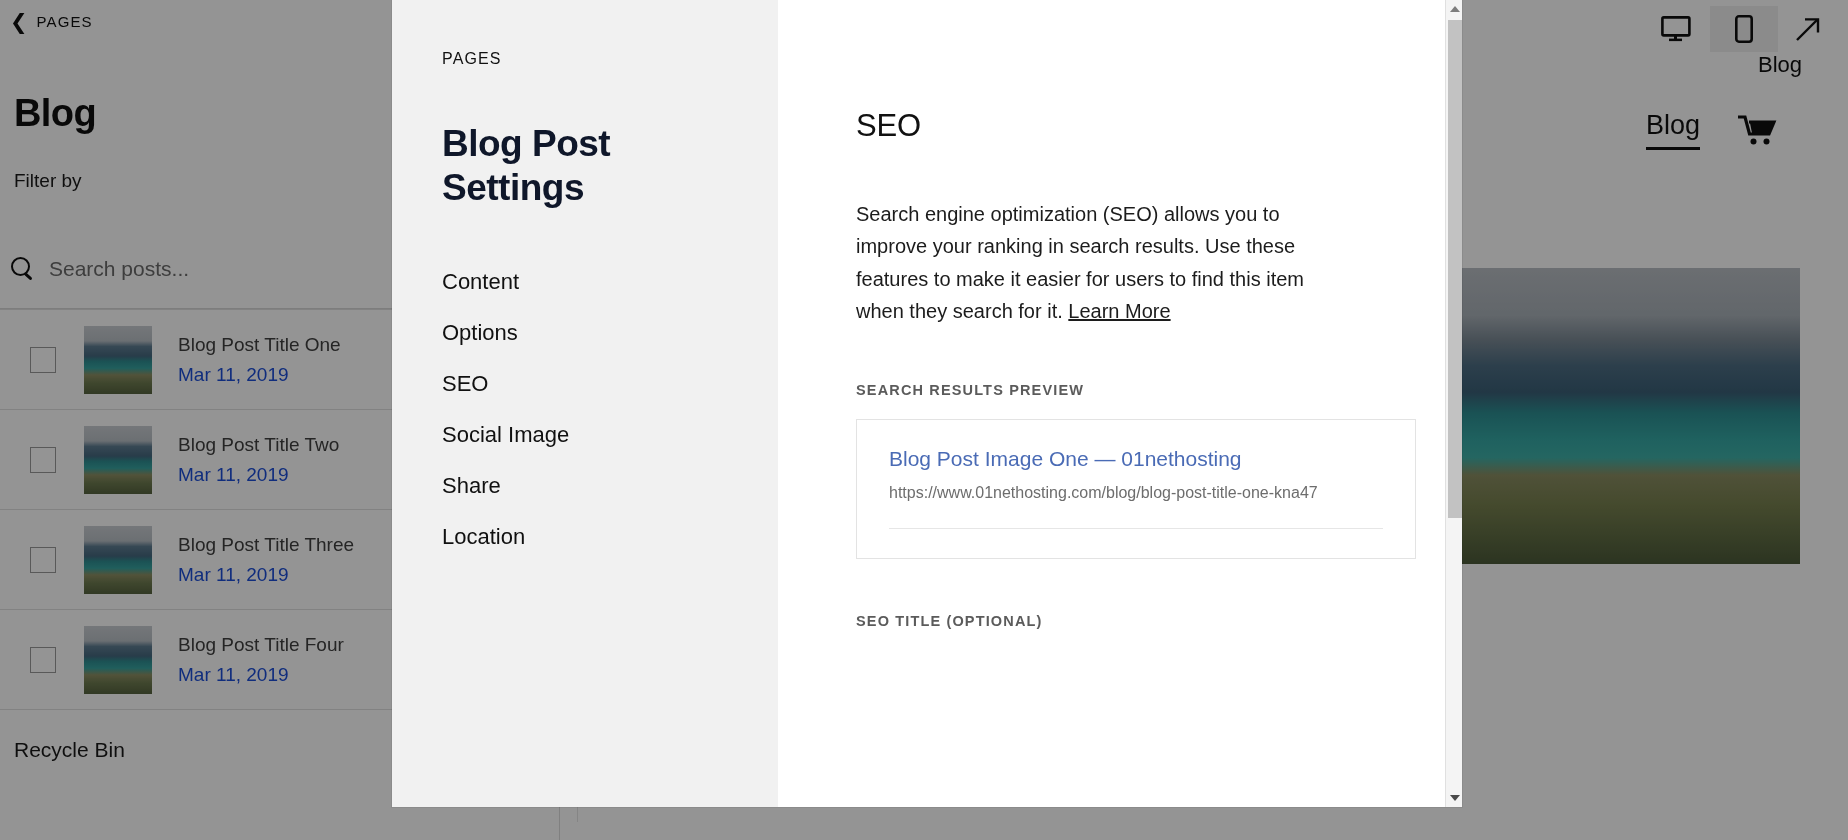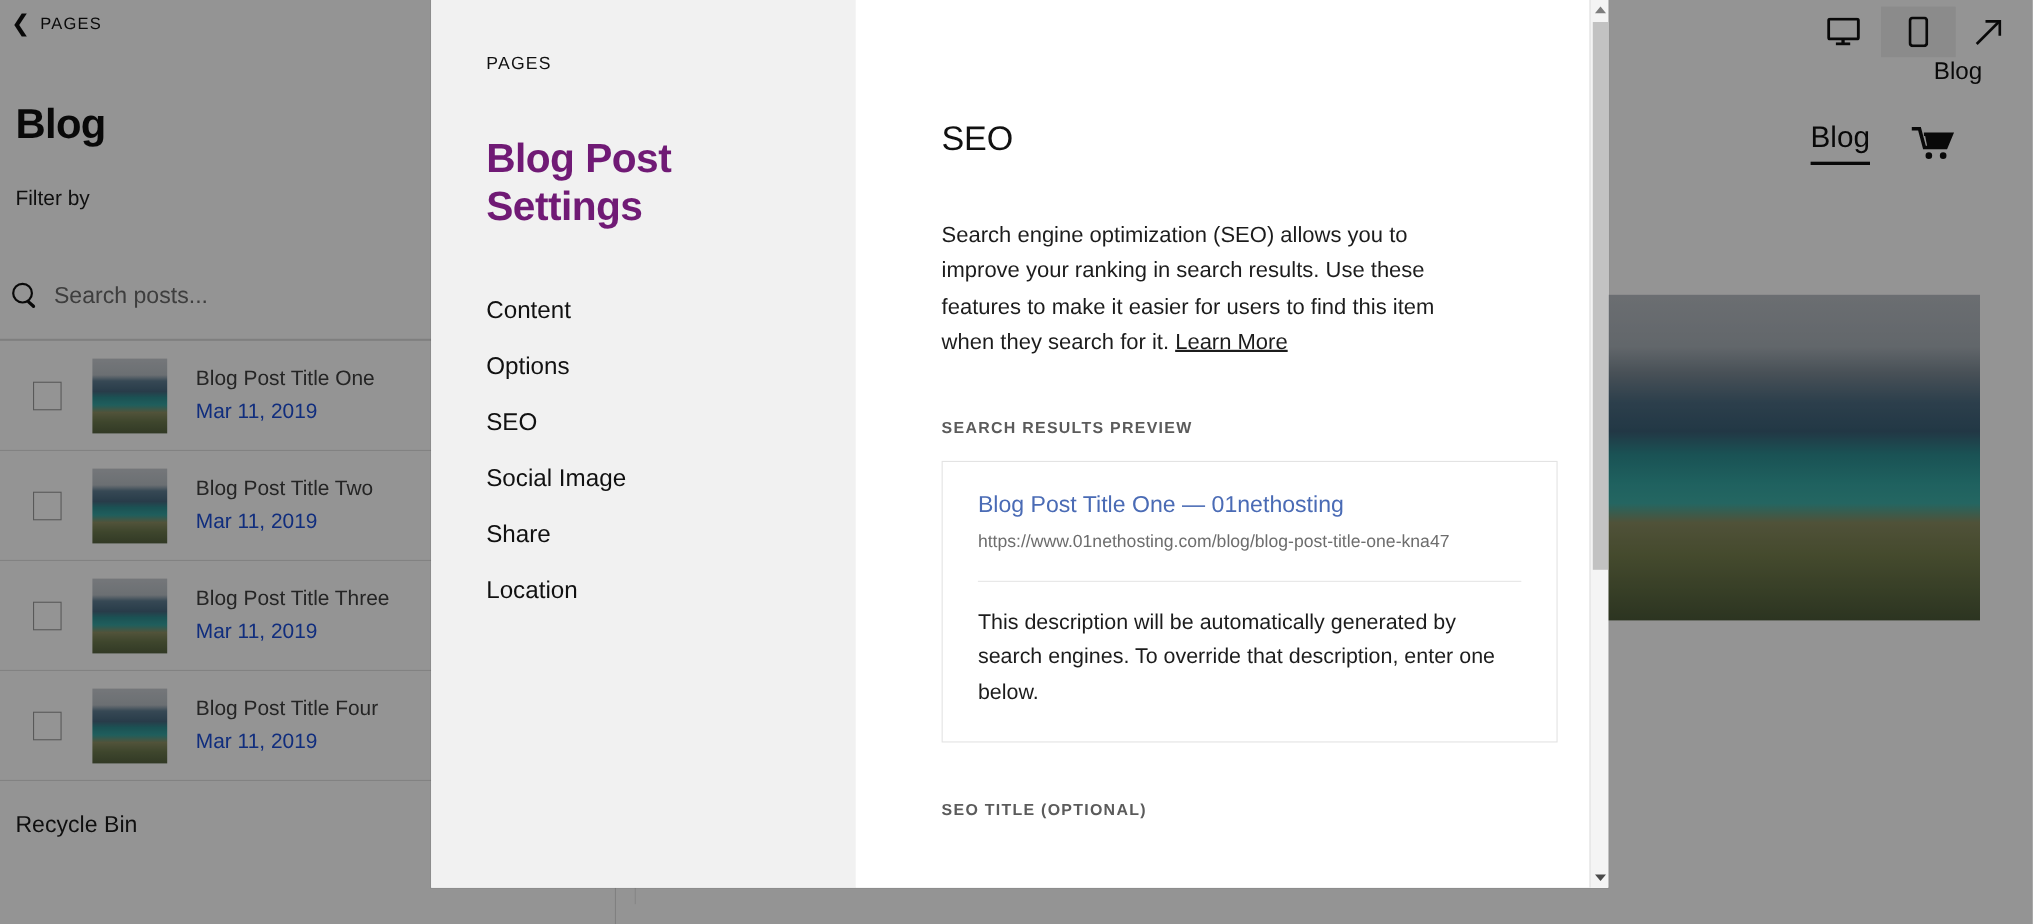--- a/index.html
+++ b/index.html
@@ -143,21 +143,21 @@
   }
 
   #modal-sidebar {
     width: 386px; flex: none; background: #f1f1f1; padding: 50px 0 0 50px;
   }
   #modal-close {
     font-size: 16px; letter-spacing: 1.15px; font-weight: 500; color: #111;
   }
   #modal-title {
     font-size: 37px; font-weight: bold; line-height: 1.18; letter-spacing: -0.5px;
-    color: #701a75; margin-top: 54px; max-width: 210px;
+    color: #0f172a; margin-top: 54px; max-width: 210px;
   }
   #modal-nav { margin-top: 62px; display: flex; flex-direction: column; gap: 29px; }
   #modal-nav .nav-item { font-size: 22px; color: #111; line-height: 1; }
 
   #modal-body {
     flex: 1; background: #ffffff; position: relative;
     padding: 108px 0 0 78px; overflow: hidden;
   }
   #seo-heading { font-size: 31px; color: #111; font-weight: normal; letter-spacing: -0.2px; }
   #seo-intro {
@@ -325,24 +325,23 @@
   </div>
 
   <div id="modal-body">
     <h1 id="seo-heading">SEO</h1>
 
     <p id="seo-intro"><span>Search engine optimization (SEO) allows you to improve your ranking in search results. Use these features to make it easier for users to find this item when they search for it. </span><a id="learn-more-link" href="#">Learn More</a></p>
 
     <div id="srp-label">SEARCH RESULTS PREVIEW</div>
 
     <div id="srp-card">
-      <div id="srp-title">Blog Post Title One — 01nethosting</div>
+      <div id="srp-title">Blog Post Image One — 01nethosting</div>
       <div id="srp-url">https://www.01nethosting.com/blog/blog-post-title-one-kna47</div>
       <div id="srp-divider"></div>
-      <div id="srp-desc">This description will be automatically generated by search engines. To override that description, enter one below.</div>
     </div>
 
     <div id="seo-title-label">SEO TITLE (OPTIONAL)</div>
   </div>
 
   <div id="modal-scrollbar">
     <div class="sb-arrow up">
       <span class="tri up"></span>
     </div>
     <div id="sb-thumb"></div>

